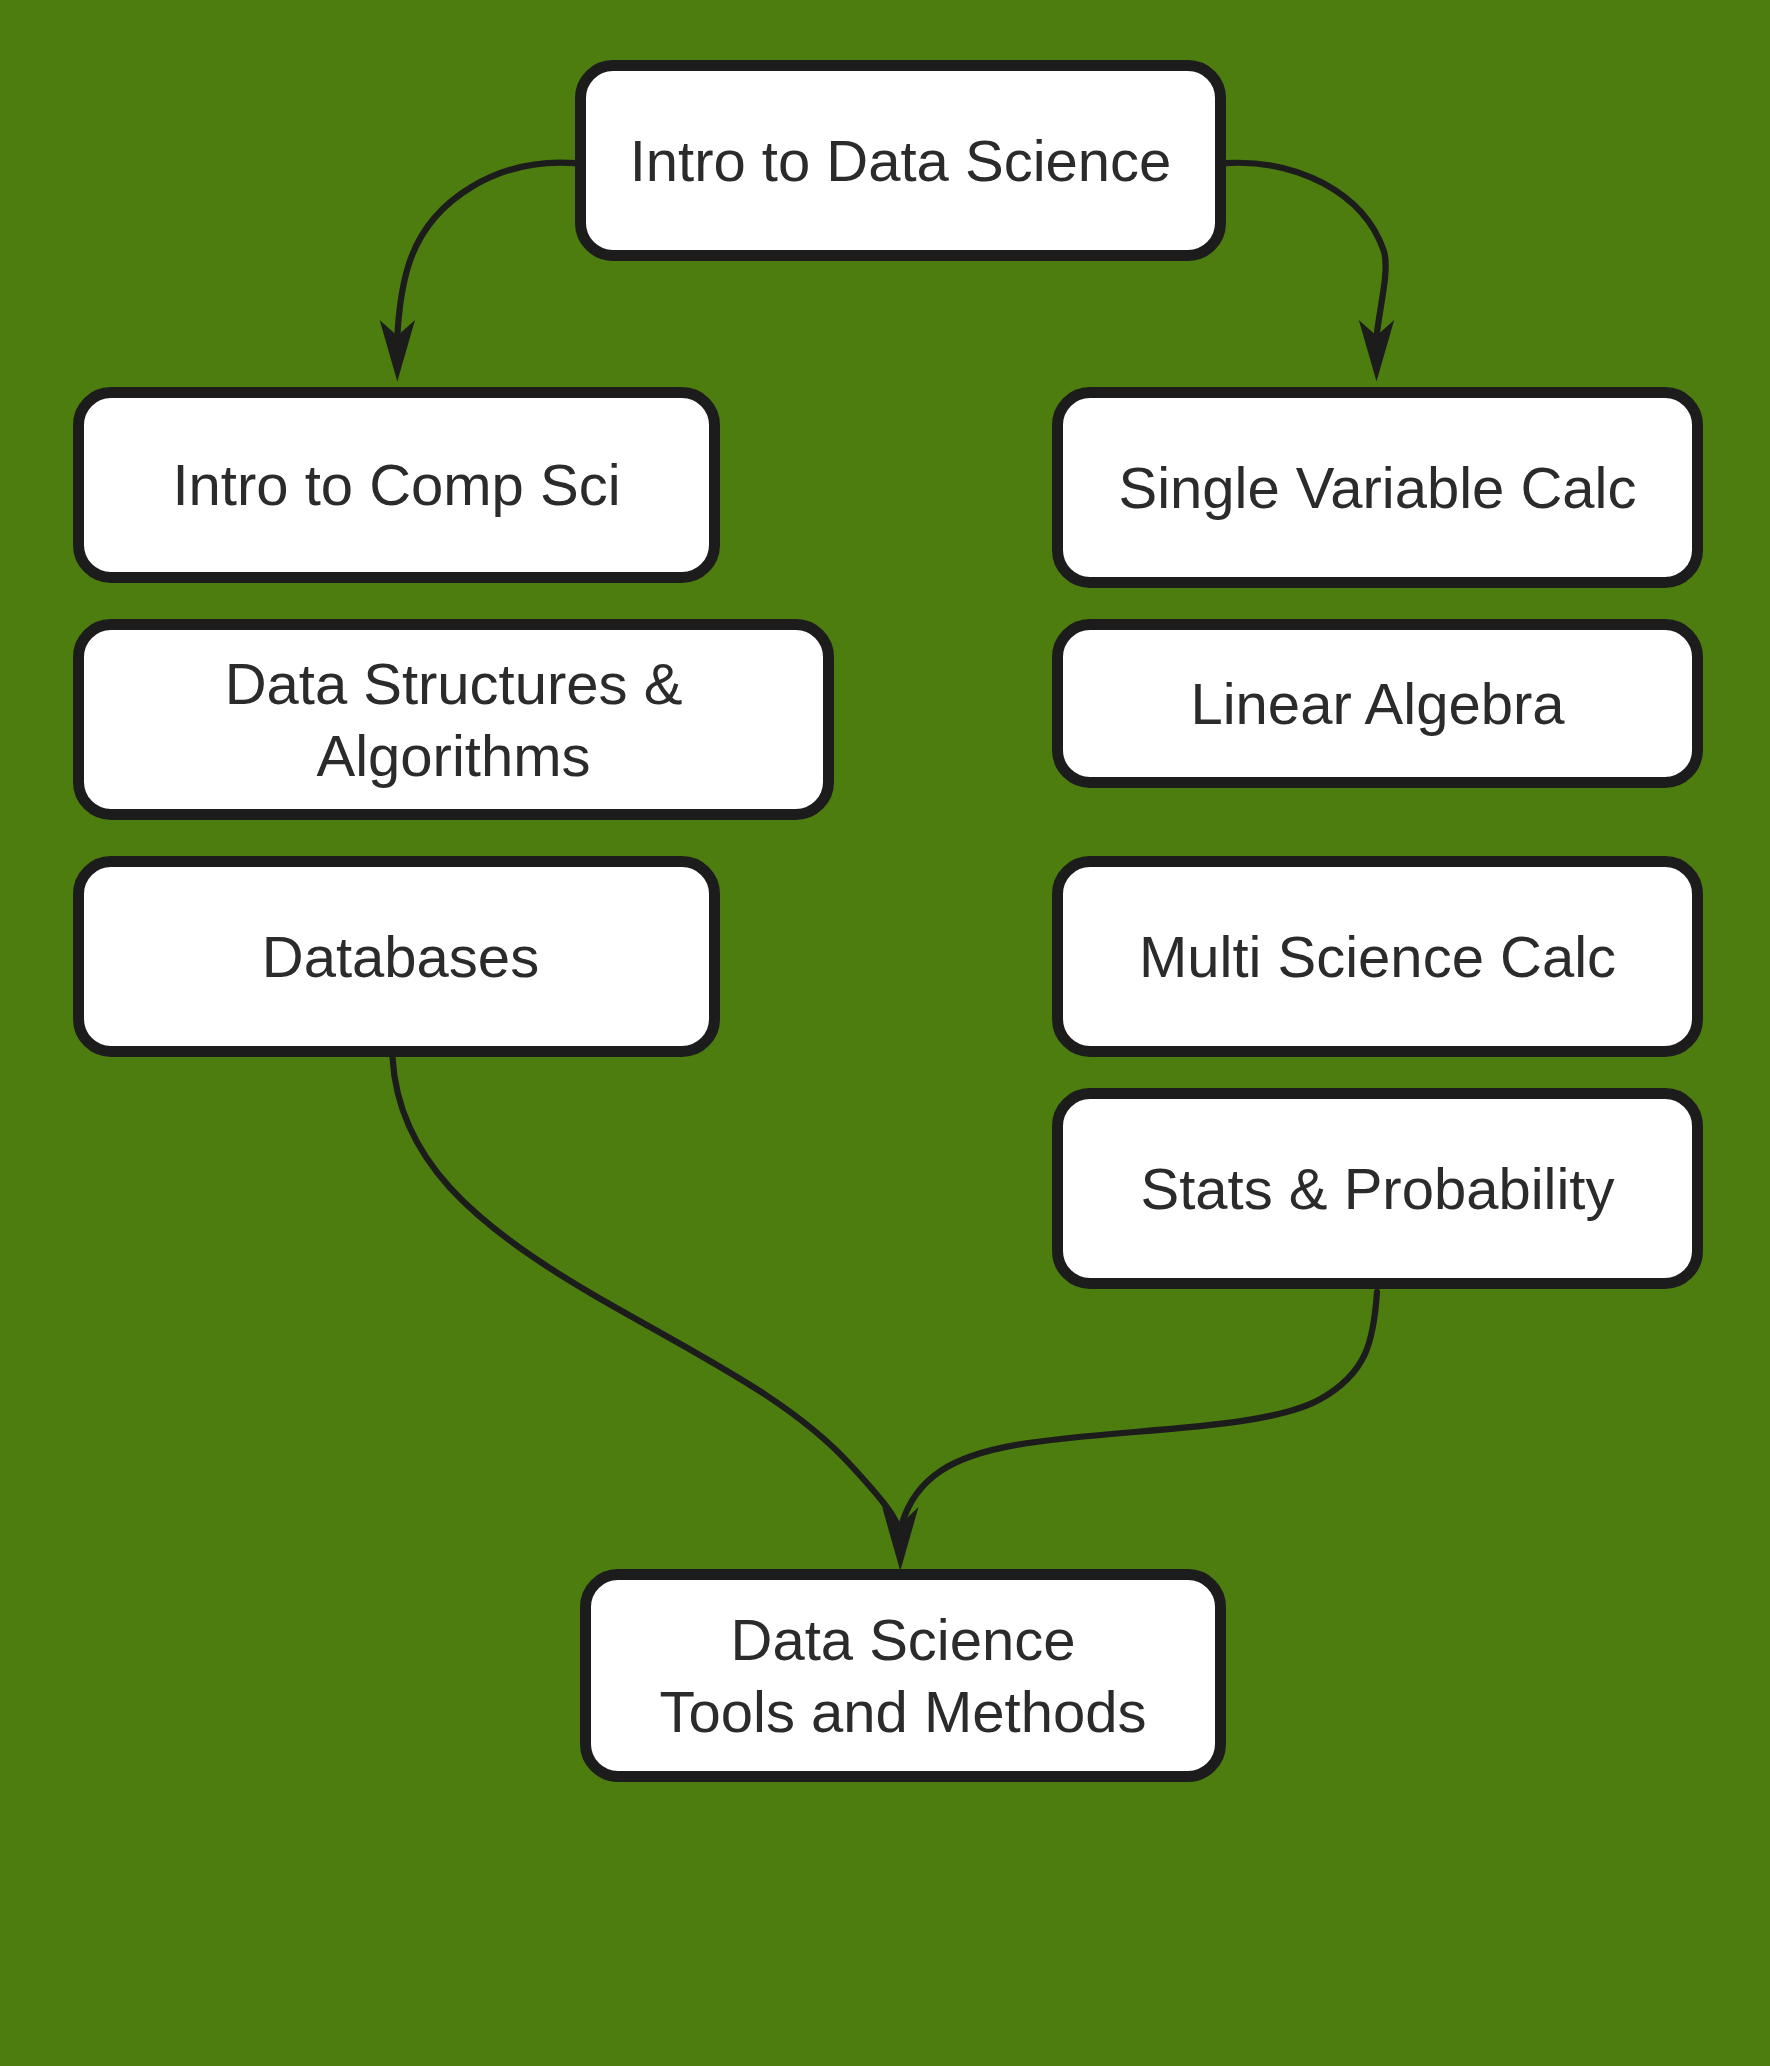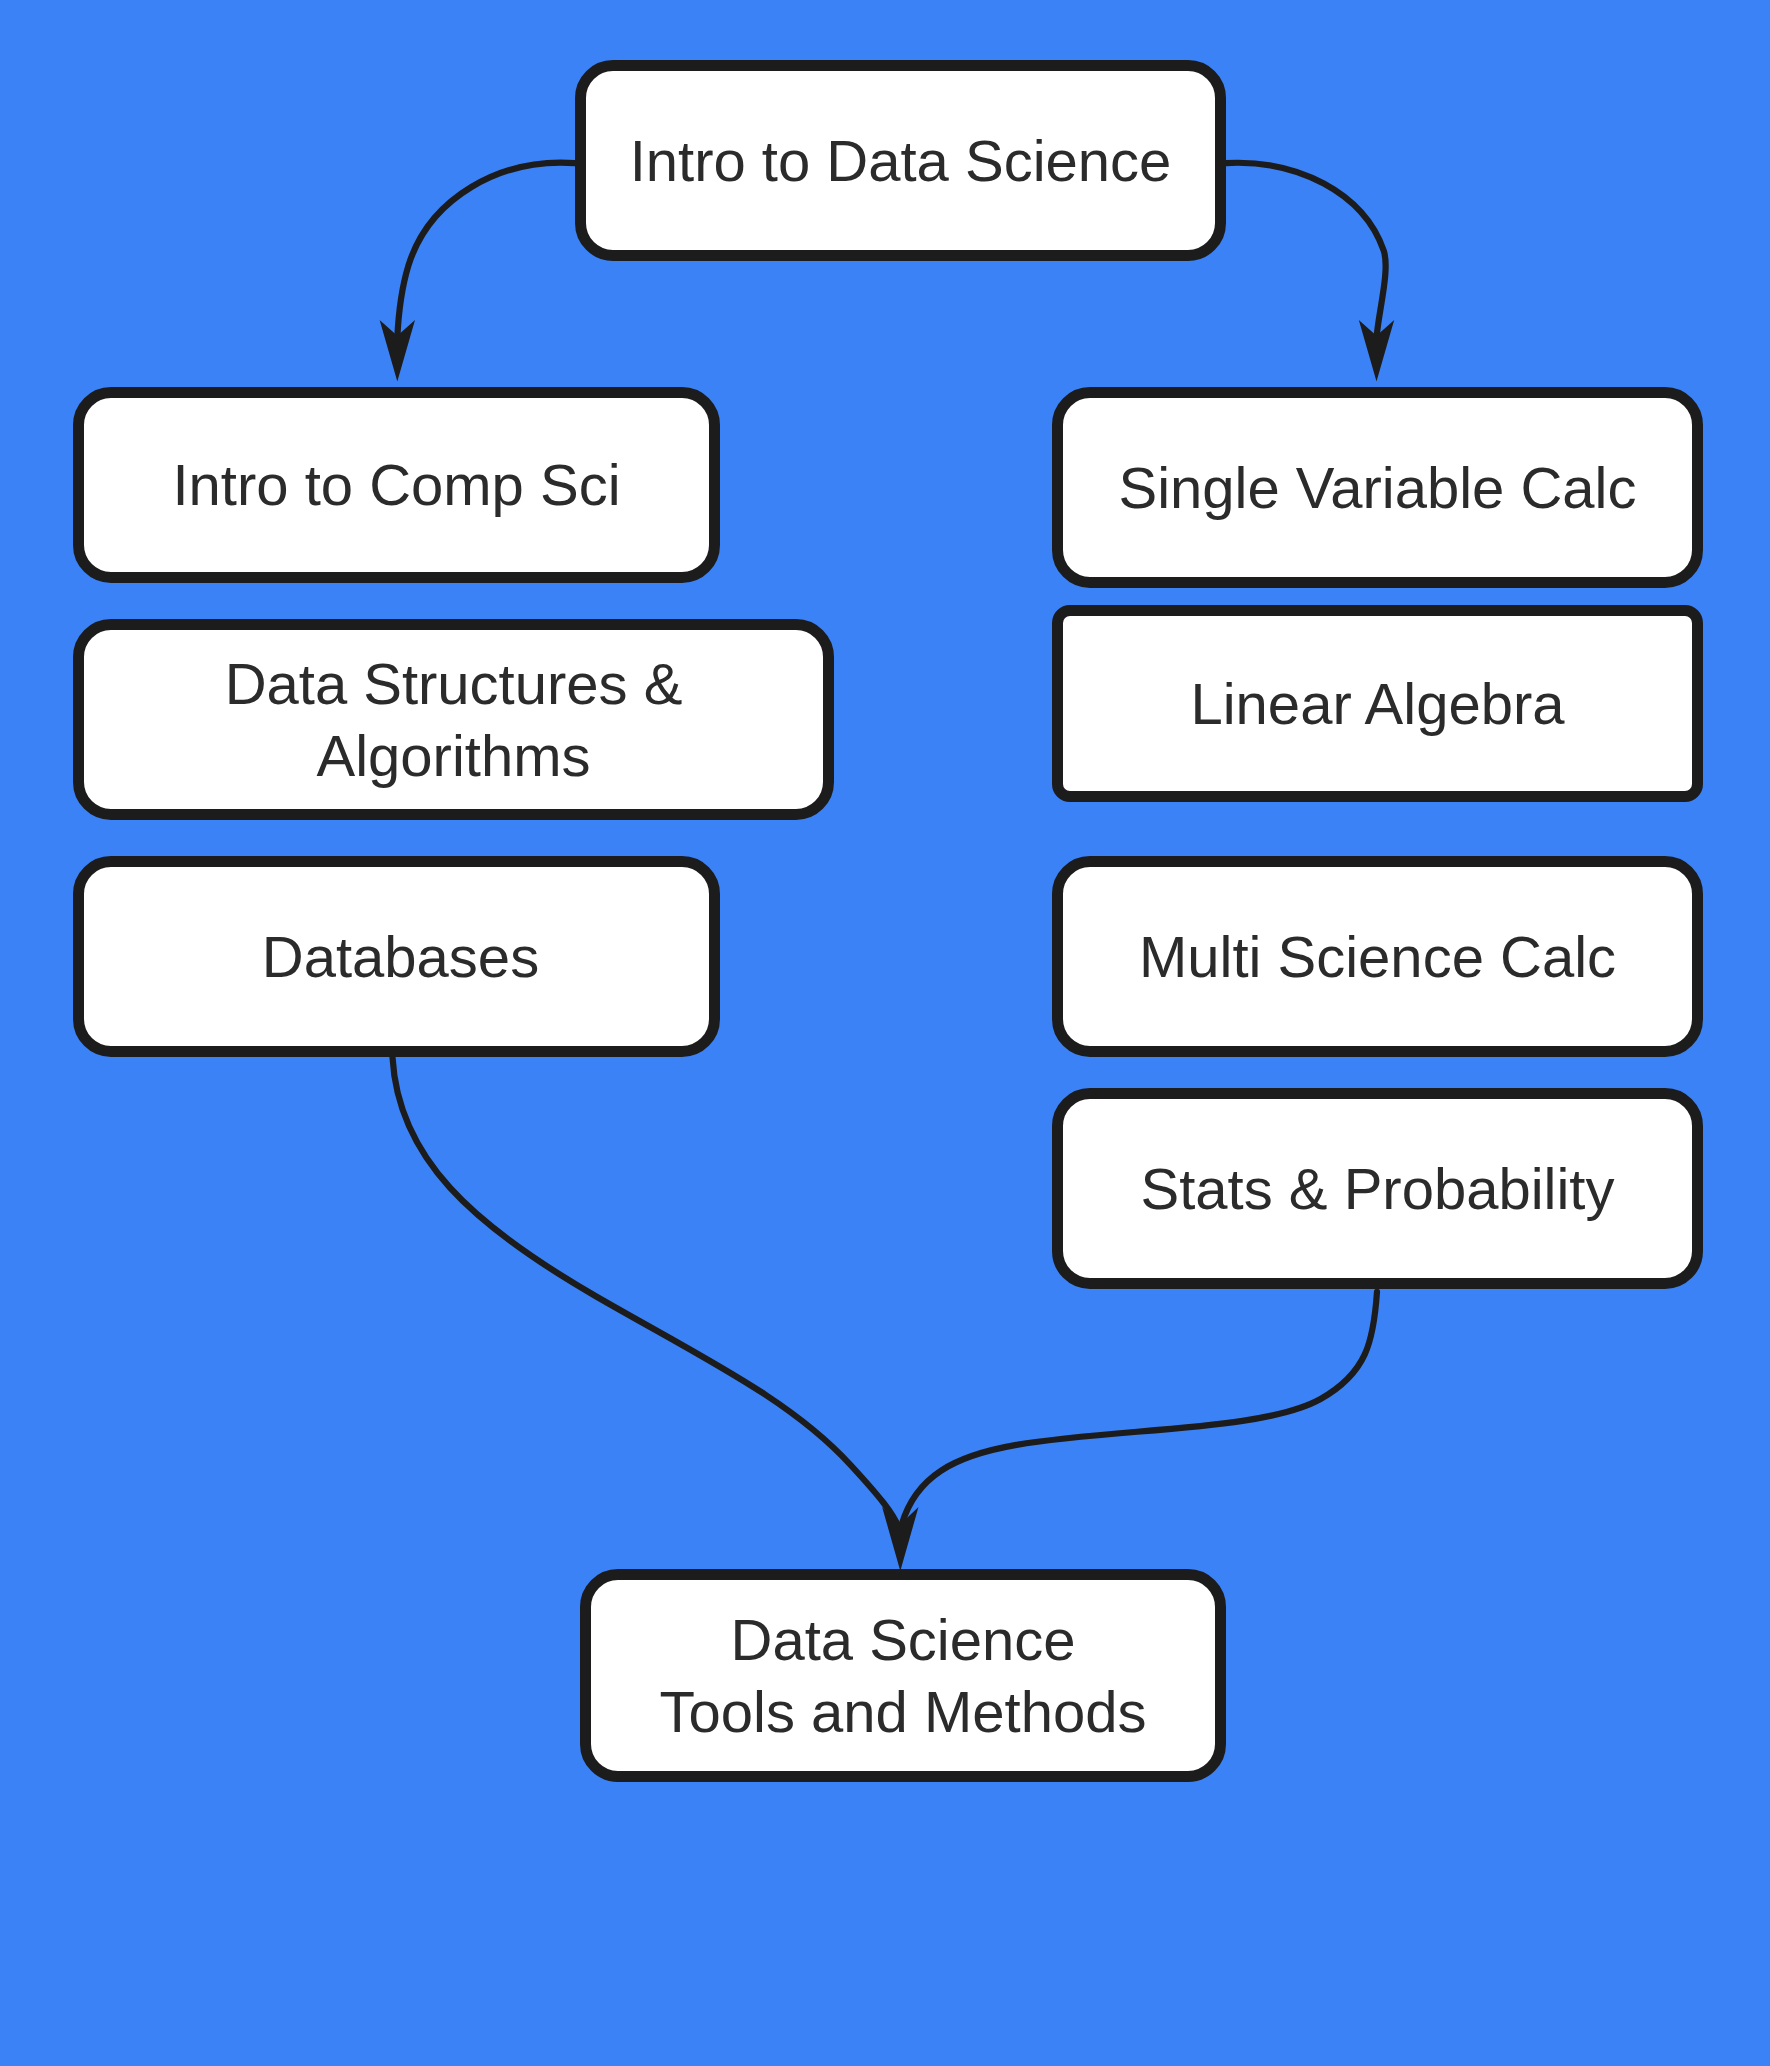--- a/index.html
+++ b/index.html
@@ -1,20 +1,20 @@
 <!DOCTYPE html>
 <html style="font-size:7.7px"><head>
 <meta charset="utf-8">
 <style>
   html, body { margin: 0; padding: 0; background: #ffffff; }
   .canvas {
     position: relative;
     width: 1770px;
     height: 2066px;
-    background: #3b82f6;
+    background: #4d7c0f;
     font-family: "Liberation Sans", "DejaVu Sans", sans-serif;
     overflow: hidden;
   }
   .edges {
     position: absolute;
     left: 0; top: 0;
     width: 1770px;
     height: 2066px;
   }
   .edge {
@@ -75,21 +75,21 @@
   </div>
 
   <div class="node" style="left:73px; top:856px; width:647px; height:201px;padding-left:8px;">
     <span class="node-label">Databases</span>
   </div>
 
   <div class="node" style="left:1052px; top:387px; width:651px; height:201px;">
     <span class="node-label">Single Variable Calc</span>
   </div>
 
-  <div class="node" style="left:1052px; top:605px; width:651px; height:197px;border-radius:18px;">
+  <div class="node" style="left:1052px; top:619px; width:651px; height:169px;">
     <span class="node-label">Linear Algebra</span>
   </div>
 
   <div class="node" style="left:1052px; top:856px; width:651px; height:201px;">
     <span class="node-label">Multi Science Calc</span>
   </div>
 
   <div class="node" style="left:1052px; top:1088px; width:651px; height:201px;">
     <span class="node-label">Stats &amp; Probability</span>
   </div>

